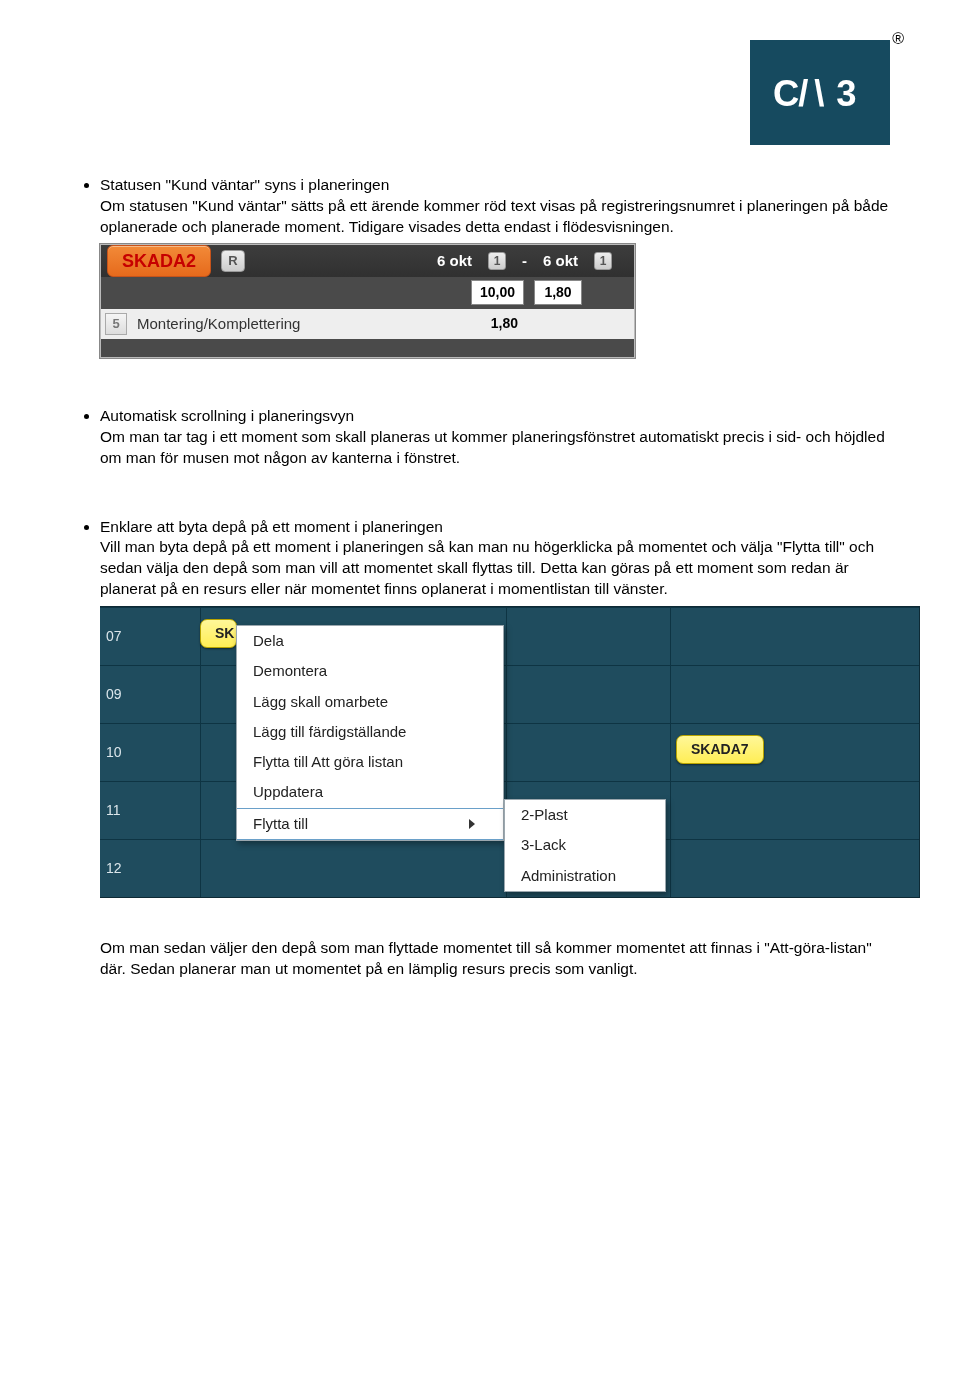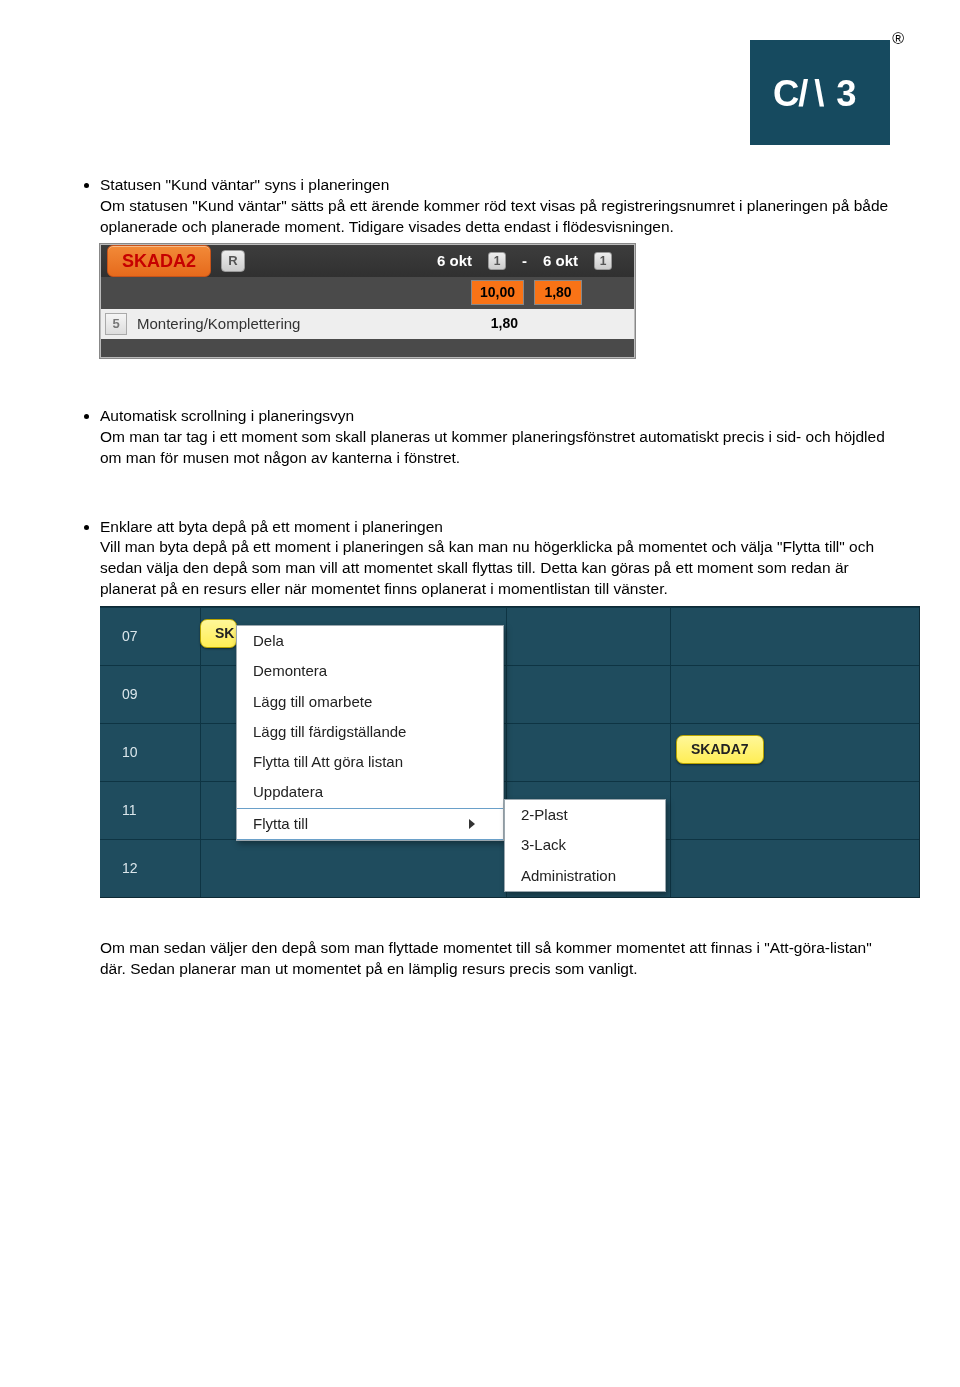--- a/index.html
+++ b/index.html
@@ -59,21 +59,21 @@
   }
   .shot1 .dates { margin-left: auto; padding-right: 22px; font-weight: bold; font-size: 15px; display: flex; gap: 16px; align-items: center; }
   .mini {
     display: inline-flex; width: 18px; height: 18px;
     background: linear-gradient(#eee,#ccc); color:#555;
     border-radius: 3px; font-size: 12px; font-weight: bold;
     align-items: center; justify-content: center; border:1px solid #999;
   }
   .shot1 .row2 { height: 32px; justify-content: flex-end; gap: 10px; padding-right: 52px; }
   .valbox {
-    background: #f97316; color: #000; font-weight: bold; font-size: 14px;
+    background: #ffffff; color: #000; font-weight: bold; font-size: 14px;
     padding: 2px 8px; min-width: 48px; text-align: center;
     border: 1px solid #888;
   }
   .shot1 .row3 {
     background: #eee; color: #333; height: 30px;
     padding-left: 4px; gap: 10px;
   }
   .shot1 .row3 .step {
     width: 22px; height: 22px; background: linear-gradient(#f5f5f5,#ddd);
     border: 1px solid #aaa; color: #777; font-weight: bold; font-size: 13px;
@@ -88,21 +88,21 @@
     margin-top: 6px;
     width: 820px;
     position: relative;
     background: #1f4c5e;
     border: 1px solid #0e2a35;
     border-left: none;
     overflow: hidden;
   }
   .gridrow {
     height: 58px; border-top: 1px solid #0e3443;
-    display: flex; align-items: center; padding-left: 22px;
+    display: flex; align-items: center; padding-left: 6px;
     color: #dbe6eb; font-size: 14px;
   }
   .gridrow:last-child { border-bottom: 1px solid #0e3443; height: 26px;}
   .vgrid { position:absolute; top:0; bottom:0; border-left:1px solid #0e3443; }
   .ska-chip {
     position: absolute;
     background: linear-gradient(#fff799,#ffee55);
     color:#222; font-weight: bold; font-size: 14px;
     padding: 4px 14px; border-radius: 7px;
     border:1px solid #b8a400; box-shadow: 0 1px 2px rgba(0,0,0,.5);
@@ -205,21 +205,21 @@
       <span class="ska-chip" style="left:576px; top:128px;">SKADA7</span>
 
       <div class="ctxmenu" style="left:136px; top:18px; width:268px;">
         <div class="mi">
             <span>Dela</span>
           </div>
         <div class="mi">
             <span>Demontera</span>
           </div>
         <div class="mi">
-            <span>Lägg till omarbete</span>
+            <span>Lägg skall omarbete</span>
           </div>
         <div class="mi">
             <span>Lägg till färdigställande</span>
           </div>
         <div class="mi">
             <span>Flytta till Att göra listan</span>
           </div>
         <div class="mi">
             <span>Uppdatera</span>
           </div>

